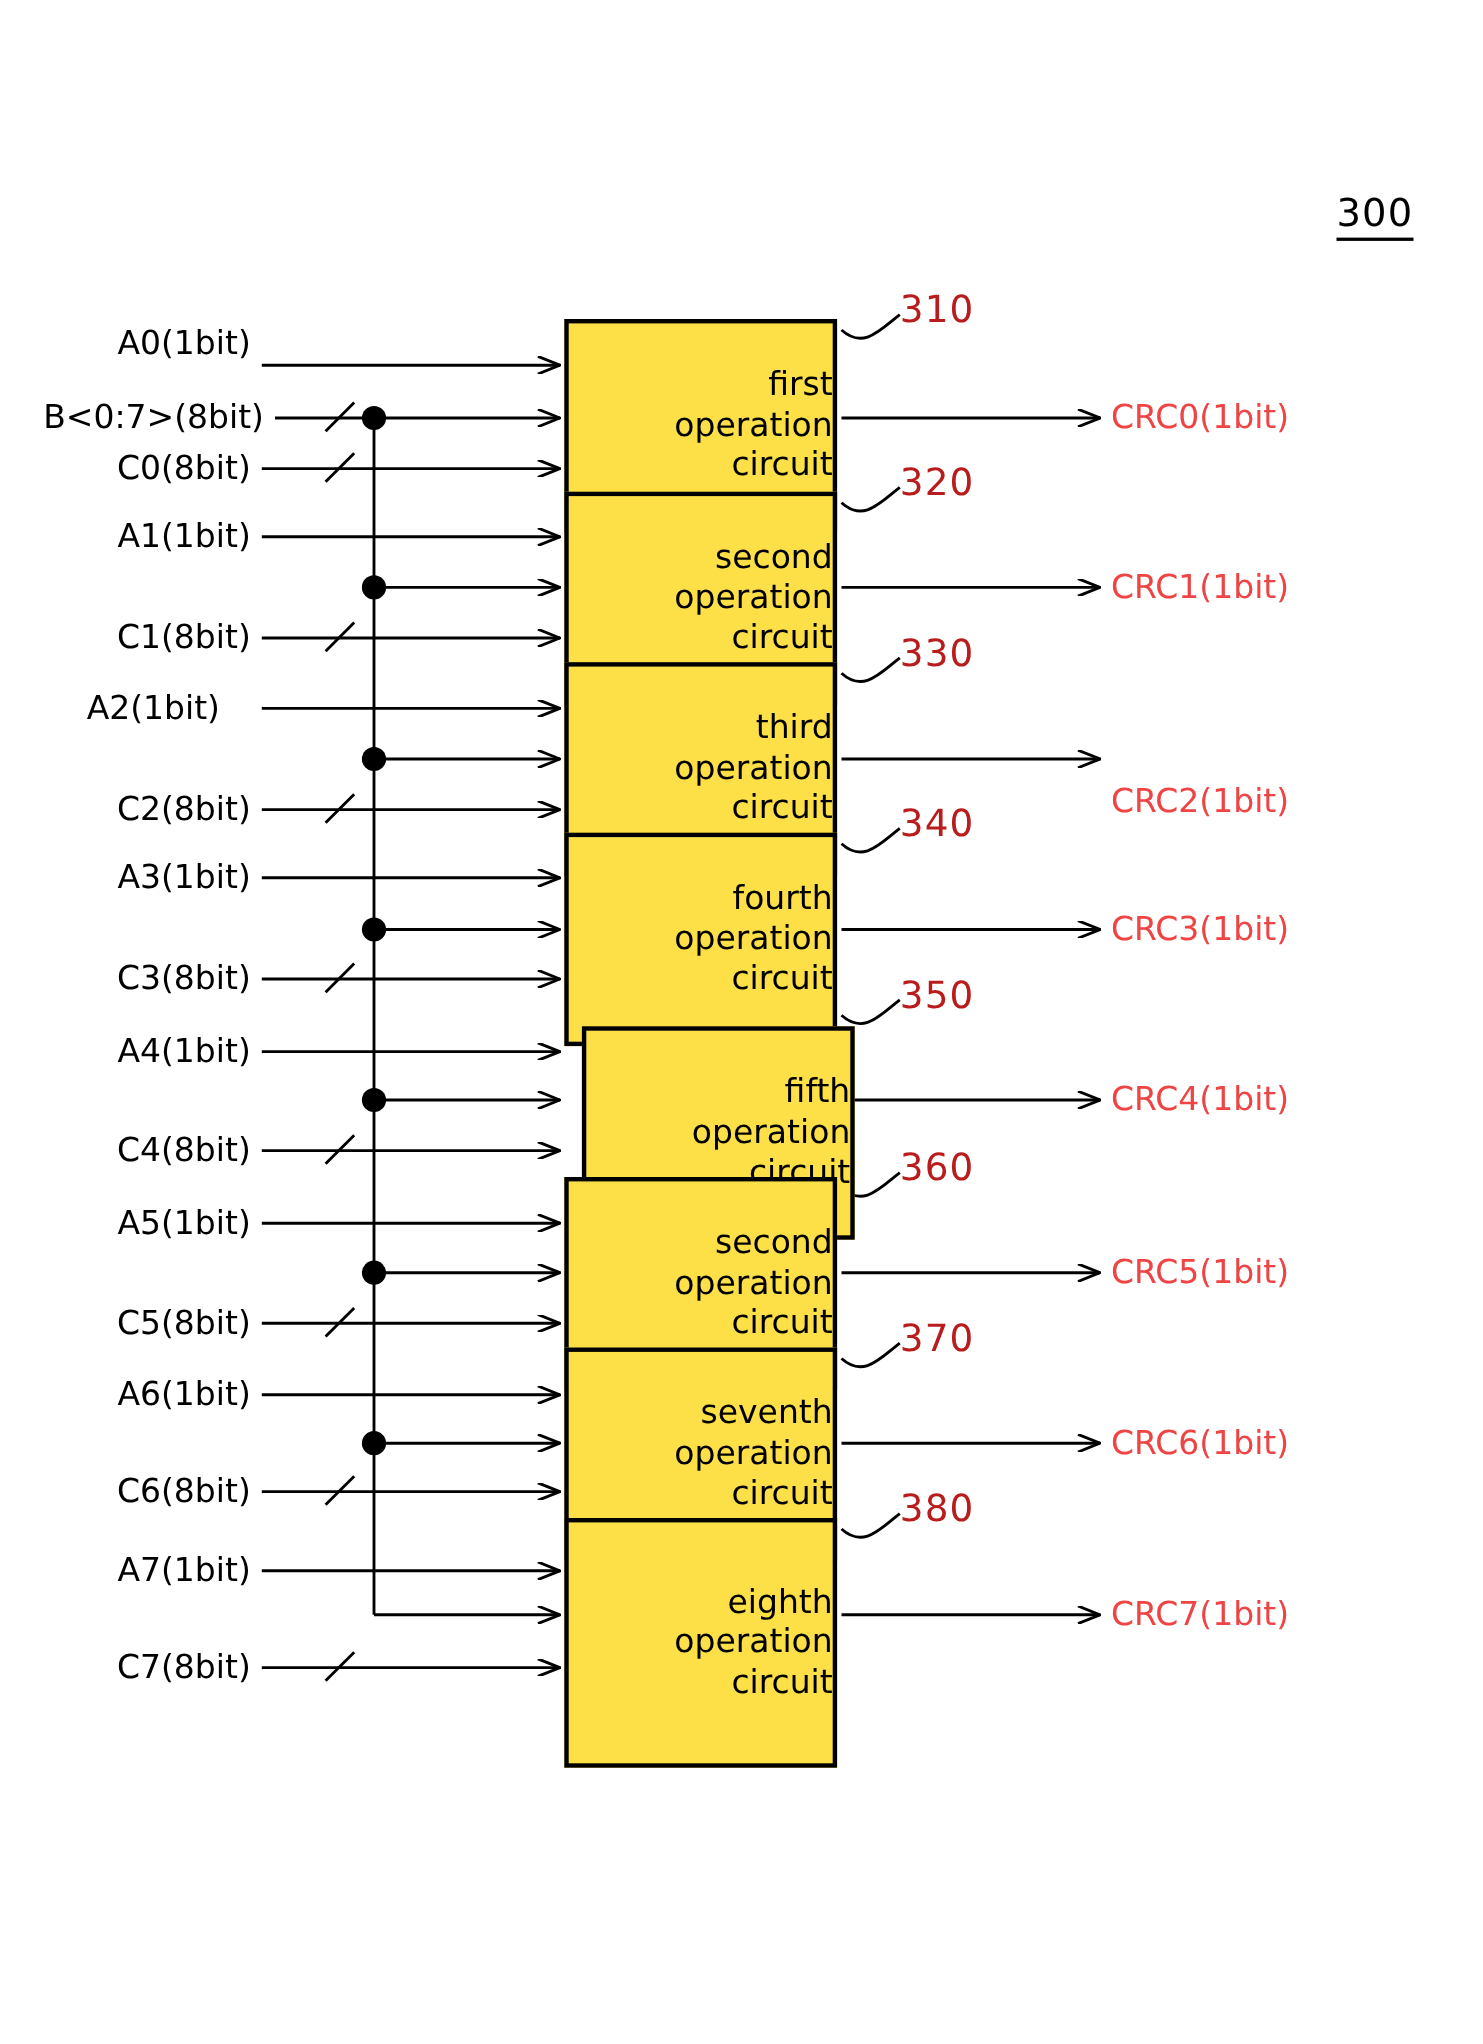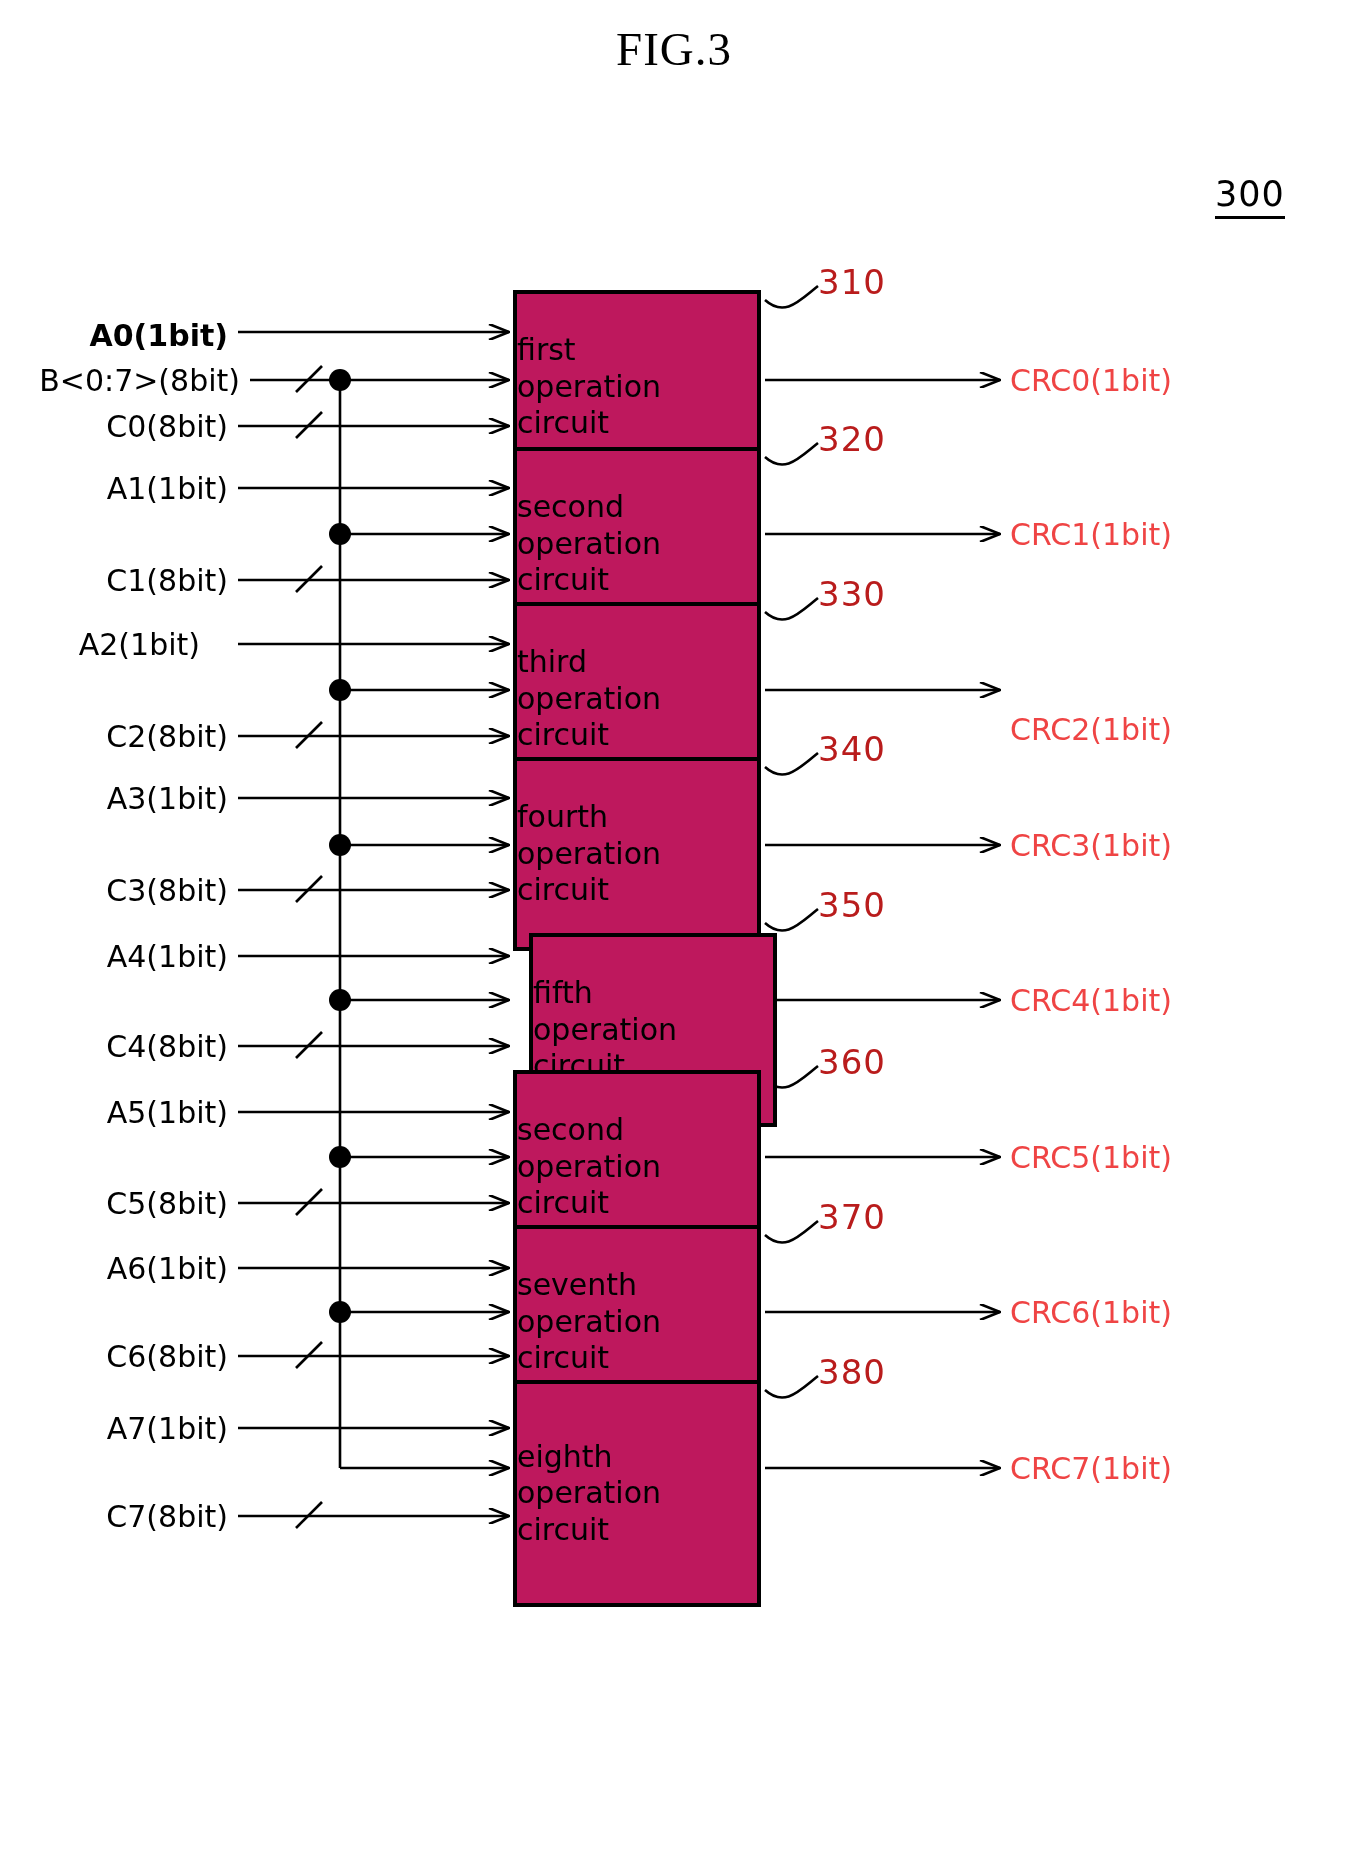--- a/index.html
+++ b/index.html
@@ -27,22 +27,22 @@
   }
 
   
   #wires{position:absolute;left:0;top:0;width:1348px;height:1858px;}
 
   
   .op-block{
     position:absolute;left:513px;width:248px;
     border:4px solid #000;
     box-sizing:border-box;
-    background:#be185d;
-    display:flex;flex-direction:column;align-items:flex-start;justify-content:center;
+    background:#fde047;
+    display:flex;flex-direction:column;align-items:flex-end;justify-content:center;
     font-size:30px;line-height:1.22;
     text-align:center;
     color:#000;
   }
   .op-block .ln{display:block;white-space:nowrap;}
 
   
   .in-label{
     position:absolute;text-align:right;
     font-size:30px;white-space:nowrap;color:#000;
@@ -56,21 +56,20 @@
   .callout-num{
     position:absolute;font-size:34px;white-space:nowrap;color:#b91c1c;
     letter-spacing:1px;
   }
 </style>
 </head>
 <body>
 
 <div id="figure-root">
 
-  <div class="fig-title">FIG.3</div>
 
   <div class="ref-300">300</div>
 
   <svg id="wires" viewBox="0 0 1348 1858" xmlns="http://www.w3.org/2000/svg">
     <defs>
       <marker id="ar" markerWidth="22" markerHeight="16" refX="21" refY="8" orient="auto" markerUnits="userSpaceOnUse">
         <path d="M1,0 L21,8 L1,16" fill="none" stroke="#000" stroke-width="2.6"></path>
       </marker>
     </defs>
 
@@ -184,21 +183,21 @@
     <span class="ln">seventh</span>
     <span class="ln">operation</span>
     <span class="ln">circuit</span>
   </div>
   <div class="op-block" style="top:1380px;height:227px;">
     <span class="ln">eighth</span>
     <span class="ln">operation</span>
     <span class="ln">circuit</span>
   </div>
 
-  <div class="in-label" style="right:1120px;top:335px;font-weight:bold;">A0(1bit)</div>
+  <div class="in-label" style="right:1120px;top:312px;">A0(1bit)</div>
   <div class="in-label" style="right:1108px;top:380px;">B&lt;0:7&gt;(8bit)</div>
   <div class="in-label" style="right:1120px;top:426px;">C0(8bit)</div>
 
   <div class="in-label" style="right:1120px;top:488px;">A1(1bit)</div>
   <div class="in-label" style="right:1120px;top:580px;">C1(8bit)</div>
 
   <div class="in-label" style="right:1148px;top:644px;">A2(1bit)</div>
   <div class="in-label" style="right:1120px;top:736px;">C2(8bit)</div>
 
   <div class="in-label" style="right:1120px;top:798px;">A3(1bit)</div>

